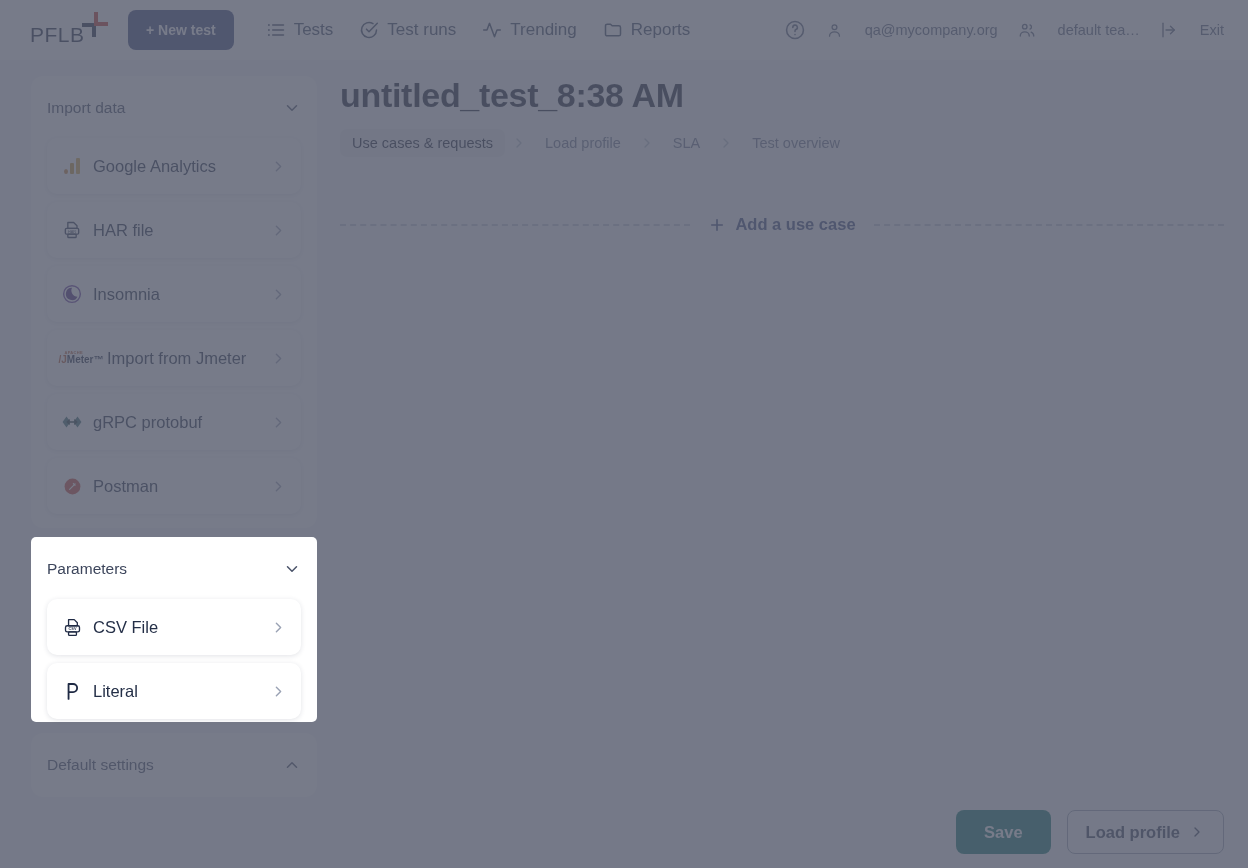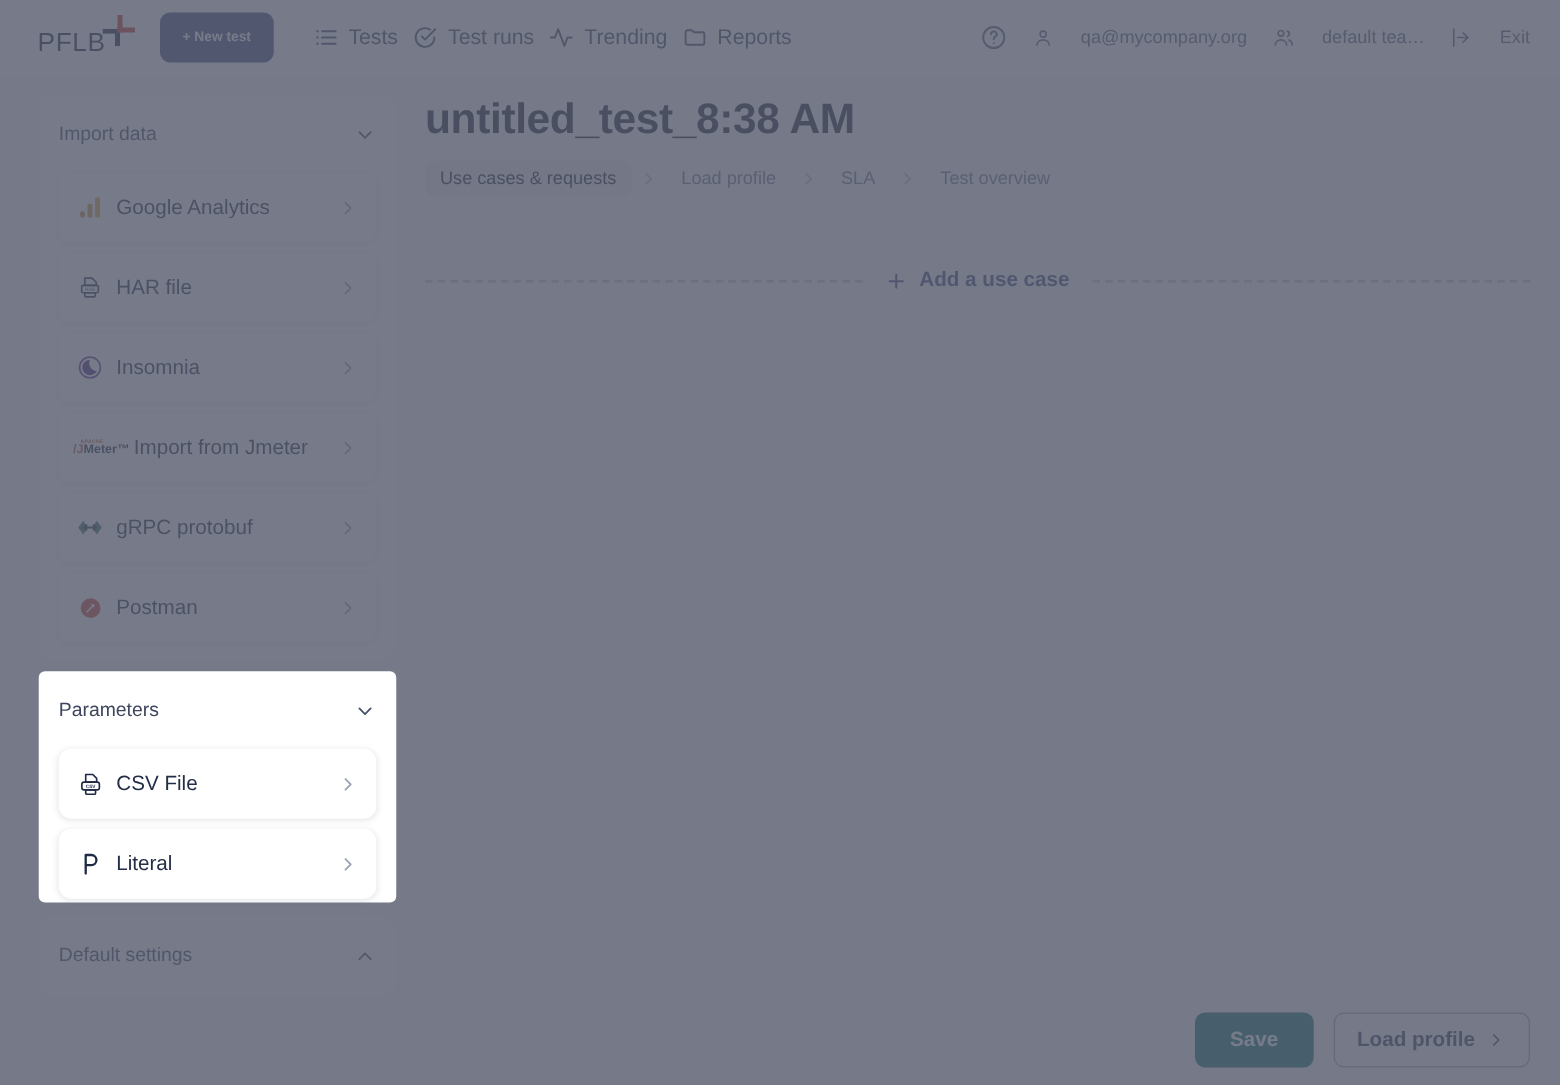--- a/index.html
+++ b/index.html
@@ -42,27 +42,27 @@
     position: absolute; left: 64px; top: 2px;
     width: 14px; height: 14px;
     border-bottom: 4px solid #c0392f; border-right: 4px solid #c0392f;
     border-bottom-right-radius: 0px;
     transform: scaleX(-1);
   }
   .btn-newtest {
     background: #3c4a7e; color: #ffffff;
     border: none; border-radius: 8px;
     height: 40px; padding: 0 18px;
-    font-size: 11px; font-weight: 600;
+    font-size: 14px; font-weight: 600;
     font-family: "Liberation Sans", sans-serif;
     display: flex; align-items: center; gap: 7px;
     cursor: pointer;
   }
   .nav {
-    display: flex; align-items: center; gap: 12px;
+    display: flex; align-items: center; gap: 26px;
     margin-left: 32px;
   }
   .nav-item {
     display: flex; align-items: center; gap: 8px;
     color: #3e4a63; font-size: 17px;
     cursor: pointer; white-space: nowrap;
   }
   .nav-right {
     margin-left: auto; display: flex; align-items: center; gap: 20px;
     padding-right: 8px;

